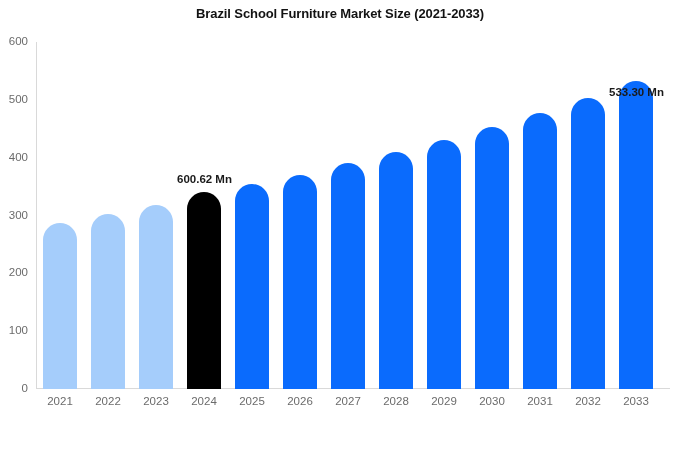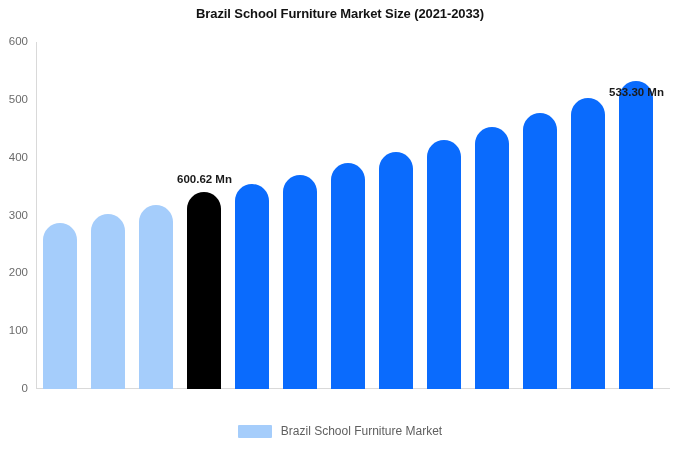--- a/index.html
+++ b/index.html
@@ -170,21 +170,30 @@
         <div class="bar" style="left: 343px; width: 34px; height: 236.538px; background: rgb(10, 107, 253);"></div>
         <div class="bar" style="left: 391px; width: 34px; height: 248.683px; background: rgb(10, 107, 253);"></div>
         <div class="bar" style="left: 439px; width: 34px; height: 261.985px; background: rgb(10, 107, 253);"></div>
         <div class="bar" style="left: 487px; width: 34px; height: 275.865px; background: rgb(10, 107, 253);"></div>
         <div class="bar" style="left: 535px; width: 34px; height: 290.902px; background: rgb(10, 107, 253);"></div>
         <div class="bar" style="left: 583px; width: 34px; height: 308.425px; background: rgb(10, 107, 253);"></div>
         <div class="bar-label" style="left: 573px; top: 20.5748px; margin-top: 24px;">533.30 Mn</div>
       </div>
   </div>
 
+  <div id="x-ticks">
+      <div class="x-tick" style="left: 7px; width: 34px;">2021</div>
+      <div class="x-tick" style="left: 55px; width: 34px;">2022</div>
+      <div class="x-tick" style="left: 103px; width: 34px;">2023</div>
+      <div class="x-tick" style="left: 151px; width: 34px;">2024</div>
+      <div class="x-tick" style="left: 199px; width: 34px;">2025</div>
+      <div class="x-tick" style="left: 247px; width: 34px;">2026</div>
+      <div class="x-tick" style="left: 295px; width: 34px;">2027</div>
+      <div class="x-tick" style="left: 343px; width: 34px;">2028</div>
+      <div class="x-tick" style="left: 391px; width: 34px;">2029</div>
+      <div class="x-tick" style="left: 439px; width: 34px;">2030</div>
+      <div class="x-tick" style="left: 487px; width: 34px;">2031</div>
+      <div class="x-tick" style="left: 535px; width: 34px;">2032</div>
+      <div class="x-tick" style="left: 583px; width: 34px;">2033</div>
+    </div>
 
-  <div id="legend">
-    <div class="legend-item">
-      <span class="legend-swatch"></span>
-      <span class="legend-label">Brazil School Furniture Market</span>
-    </div>
-  </div>
 
 </div>
 
 </body></html>

